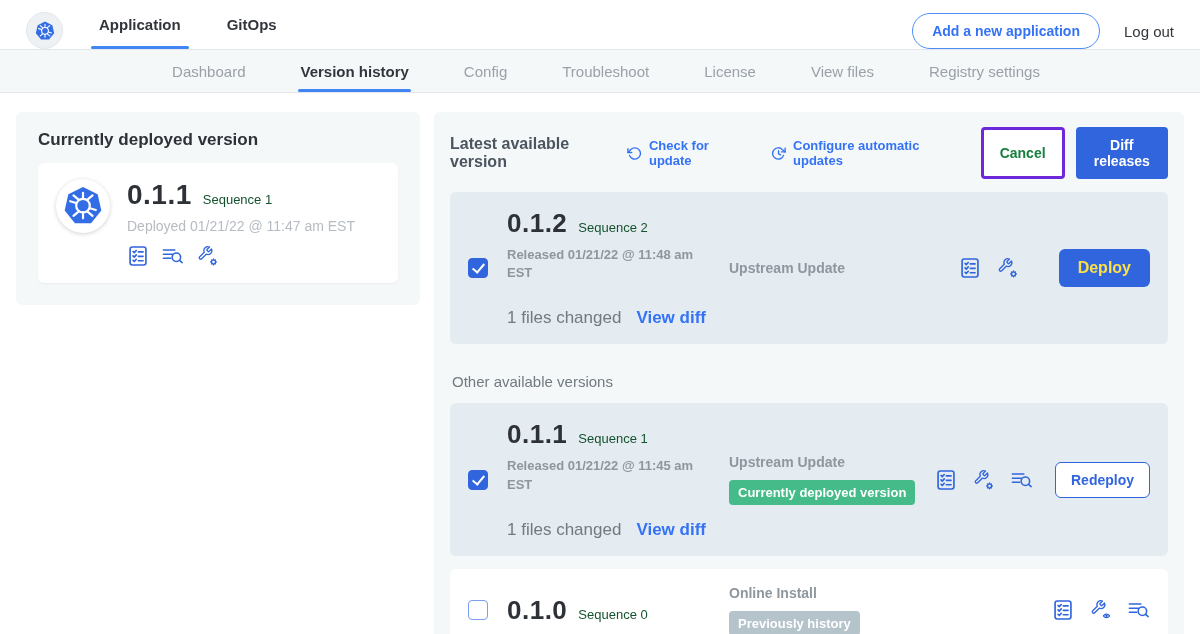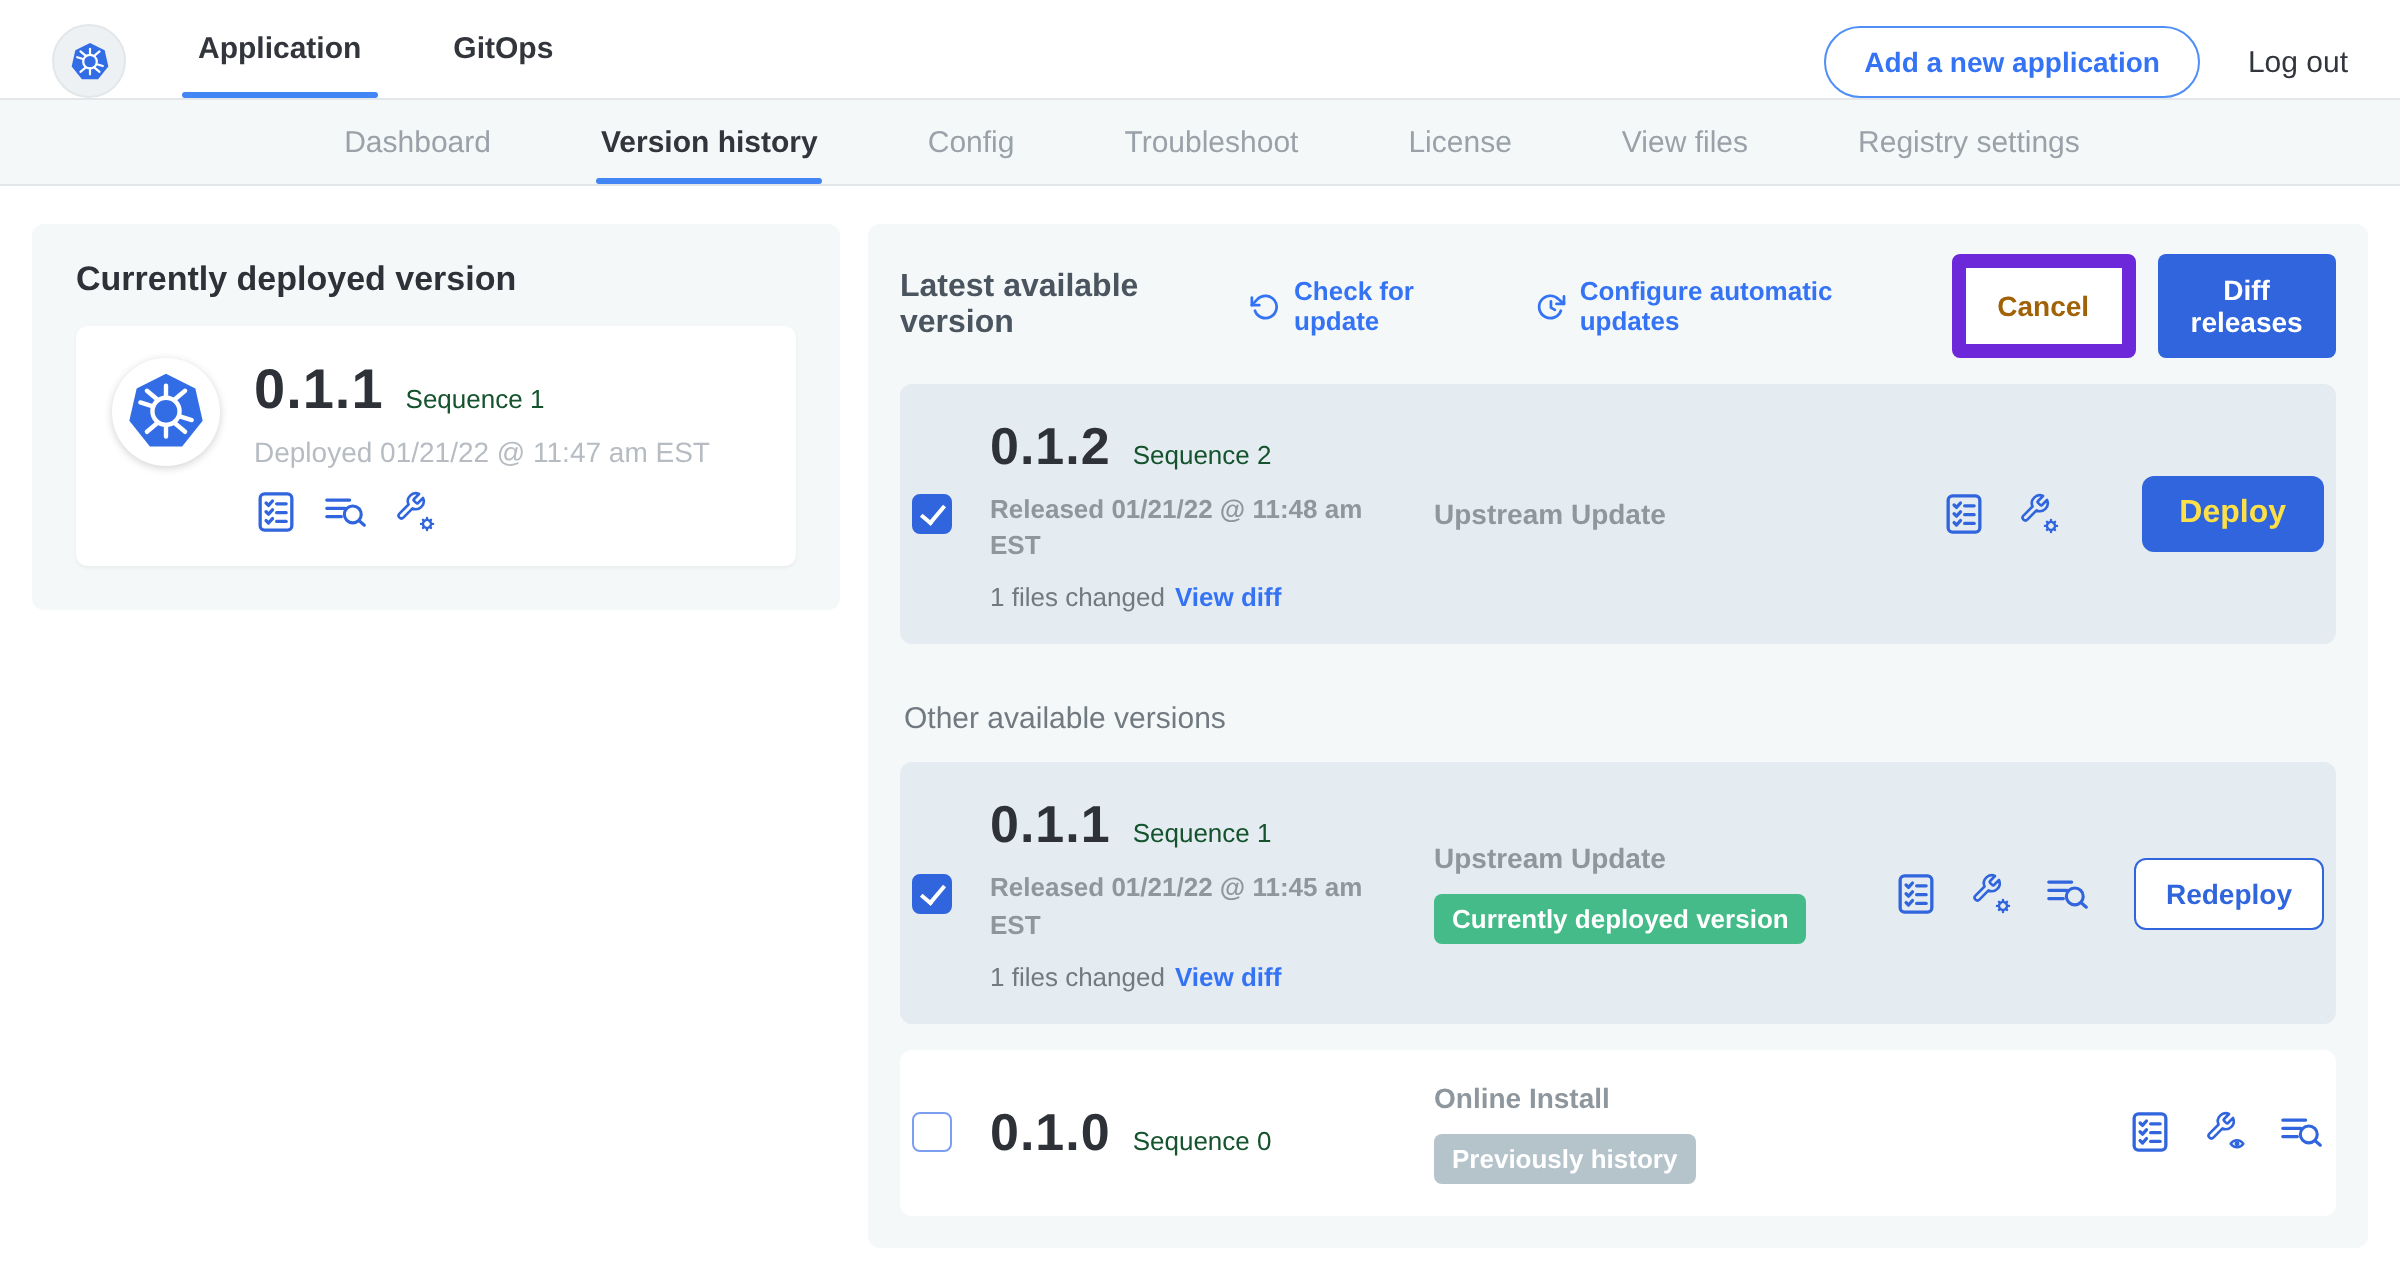--- a/index.html
+++ b/index.html
@@ -36,33 +36,33 @@
   .icon-row { display: flex; gap: 13px; margin-top: 11px; color: #3065dd; align-items: center; }
   .icon { width: 22px; height: 22px; display: block; }
   .icon-sm { width: 17px; height: 17px; display: block; }
   
   .right-panel { flex: 1; padding: 15px 16px 16px; }
   .panel-head { display: flex; align-items: center; }
   .panel-title { font-size: 16px; font-weight: bold; color: #4a555f; margin-right: 16px; }
   .head-link { display: flex; align-items: center; gap: 7px; color: #3573f5; font-weight: bold; font-size: 13px; margin-right: 28px; cursor: pointer; }
   .head-actions { margin-left: auto; display: flex; gap: 11px; }
   .btn { font-size: 14px; font-weight: bold; border-radius: 4px; padding: 10px 16px; cursor: pointer; font-family: inherit; }
-  .btn-cancel { background: #fff; border: 7px solid #6d28d9; color: #a16207; }
+  .btn-cancel { background: #fff; border: 3px solid #6d28d9; color: #15803d; }
   .btn-blue { background: #3065dd; color: #fff; border: none; }
   
-  .vrow { border-radius: 6px; padding: 16px 6px; display: flex; align-items: center; margin-top: 13px; }
+  .vrow { border-radius: 6px; padding: 16px 18px; display: flex; align-items: center; margin-top: 13px; }
   .vrow.highlight { background: #e4ebf1; }
   .vrow.white { background: #fff; }
   .checkbox { width: 20px; height: 20px; border-radius: 4px; border: 1.6px solid #7b9ff0; background: #fff; flex: none; margin-right: 19px; position: relative; cursor: pointer; }
   .checkbox.checked { background: #3065dd; border-color: #3065dd; }
   .checkbox.checked::after { content:""; position: absolute; left: 6px; top: 2px; width: 5px; height: 10px; border: solid #fff; border-width: 0 2.4px 2.4px 0; transform: rotate(40deg); }
   .vinfo { width: 218px; flex: none; }
   .vnum { font-size: 26px; font-weight: bold; color: #2e3238; letter-spacing: .5px; }
   .vreleased { font-size: 13px; font-weight: bold; color: #8f979e; margin-top: 7px; width: 190px; line-height: 1.4; }
-  .vfiles { display: flex; gap: 5px; margin-top: 9px; font-size: 13px; align-items: center; }
+  .vfiles { display: flex; gap: 15px; margin-top: 26px; font-size: 17px; align-items: center; }
   .files-changed { color: #717a81; }
   .view-diff { color: #3573f5; font-weight: bold; cursor: pointer; }
   .vsource { flex: 1; padding-left: 4px; }
   .source-label { font-size: 14px; font-weight: bold; color: #8f979e; }
   .badge { display: inline-block; margin-top: 10px; padding: 5px 9px; border-radius: 4px; color: #fff; font-size: 13px; font-weight: bold; }
   .vactions { display: flex; align-items: center; gap: 16px; color: #3065dd; }
   .btn-deploy { background: #3065dd; color: #fde047; padding: 10px 19px; border-radius: 6px; font-weight: bold; font-size: 16px; border: none; margin-left: 24px; cursor: pointer; font-family: inherit; }
   .btn-redeploy { background: #fff; color: #3065dd; border: 1px solid #3065dd; padding: 9px 15px; border-radius: 6px; font-weight: bold; font-size: 14px; margin-left: 6px; cursor: pointer; font-family: inherit; }
   .other-title { margin: 29px 0 2px 2px; font-size: 15px; color: #717a81; }
   svg { stroke-linecap: round; stroke-linejoin: round; }

